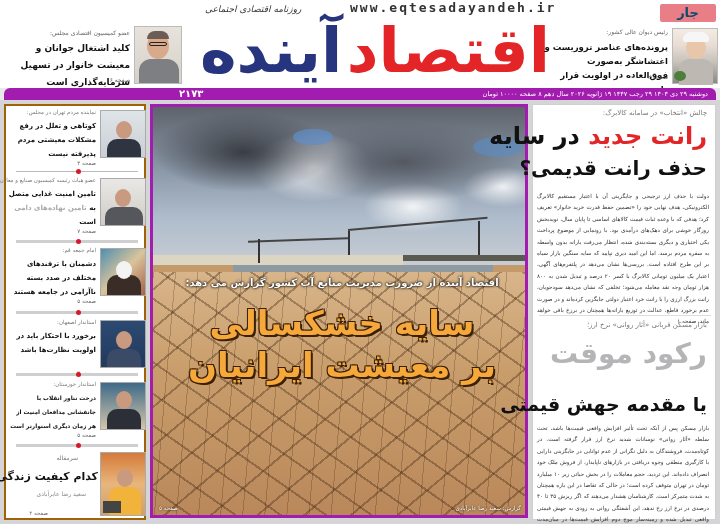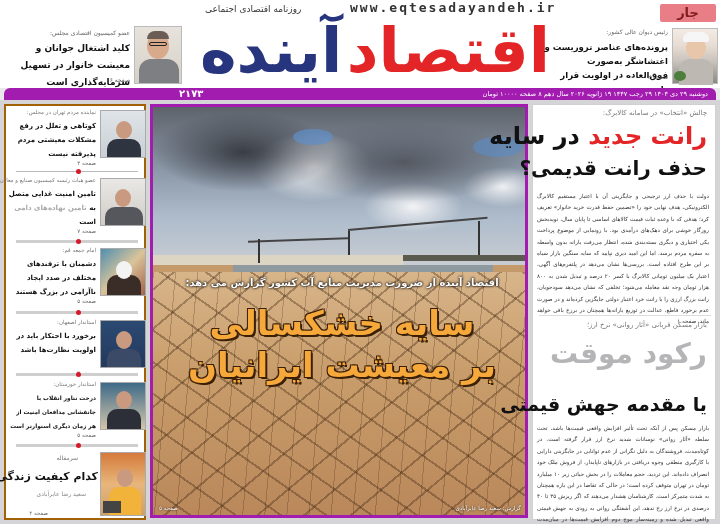--- a/index.html
+++ b/index.html
@@ -4,24 +4,24 @@
 <style>
   * { box-sizing: border-box; margin: 0; padding: 0; }
   html, body { width: 720px; height: 524px; overflow: hidden; background: #e9e9eb; }
   body { font-family: "DejaVu Sans", sans-serif; direction: rtl; position: relative; }
 
   
   .masthead { position: absolute; left: 0; top: 0; width: 720px; height: 88px; background: #fff; }
   .logo { position: absolute; left: 200px; top: 18px; width: 350px; height: 68px; direction: rtl; }
   .logo-red { position: absolute; right: 0; top: 0; height: 68px; font-family: "DejaVu Sans", sans-serif; font-weight: bold; font-size: 62px; line-height: 66px; color: #e42528; letter-spacing: -2px; }
   .logo-blue { position: absolute; left: 0; top: 0; height: 68px; font-family: "DejaVu Sans", sans-serif; font-weight: bold; font-size: 62px; line-height: 66px; color: #27347e; letter-spacing: -2px; }
-  .tagline { position: absolute; left: 205px; top: 4px; font-size: 9px; color: #333; }
+  .tagline { position: absolute; left: 205px; top: 4px; font-size: 9px; color: #333; font-style: italic; }
   .website { position: absolute; left: 350px; top: 0px; font-family: "DejaVu Sans Mono", monospace; font-size: 13px; font-weight: bold; color: #333; letter-spacing: 2px; direction: ltr; }
 
-  .jaar-tag { position: absolute; left: 660px; top: 4px; width: 56px; height: 18px; background: #e97e86; color: #7f1d1d; font-weight: bold; font-size: 13px; text-align: center; line-height: 18px; border-radius: 2px; }
+  .jaar-tag { position: absolute; left: 660px; top: 4px; width: 56px; height: 18px; background: #e97e86; color: #0c4a6e; font-weight: bold; font-size: 13px; text-align: center; line-height: 18px; border-radius: 2px; }
 
   
   .teaser-right { position: absolute; left: 542px; top: 24px; width: 178px; height: 62px; }
   .teaser-right .photo { position: absolute; right: 2px; top: 4px; width: 46px; height: 56px; border: 1px solid #bbb; background: linear-gradient(180deg,#f3ebe4 0%,#e8ddd4 30%,#c9c3bb 60%,#8a8a84 100%); }
   .teaser-right .photo .face { position: absolute; left: 13px; top: 8px; width: 20px; height: 22px; border-radius: 50%; background: #e8c6aa; }
   .teaser-right .photo .turban { position: absolute; left: 10px; top: 3px; width: 26px; height: 10px; border-radius: 12px 12px 4px 4px; background: #f6f6f6; }
   .teaser-right .photo .robe { position: absolute; left: 6px; top: 30px; width: 34px; height: 26px; border-radius: 10px 10px 0 0; background: #bdb9b2; }
   .teaser-right .photo .plant { position: absolute; left: 1px; bottom: 2px; width: 12px; height: 10px; background: #4d7f3c; border-radius: 50%; }
   .teaser-right .kicker { position: absolute; right: 52px; top: 4px; font-size: 6px; color: #666; }
   .teaser-right .hl { position: absolute; right: 52px; top: 16px; width: 124px; font-weight: bold; font-size: 8.5px; line-height: 14px; color: #111; text-align: right; }
@@ -195,21 +195,21 @@
   <div class="divider thick" style="top:134px;">
       <span class="dot"></span>
     </div>
 
   <div class="item" style="top:138px; height:62px;">
     <div class="photo p3">
       <div class="fig-body" style="left:6px; top:26px; width:34px; background:#3a2c26;"></div>
       <div class="fig-head" style="left:15px; top:12px; background:#f3f3f3;"></div>
     </div>
     <div class="kicker">امام جمعه قم:</div>
-    <div class="hl">دشمنان با ترفندهای مختلف در صدد ایجاد ناآرامی در بزرگ هستند</div>
+    <div class="hl">دشمنان با ترفندهای مختلف در صدد بسته ناآرامی در جامعه هستند</div>
     <div class="page" style="top:54px;">صفحه ۵</div>
   </div>
   <div class="divider thick" style="top:205px;">
       <span class="dot"></span>
     </div>
 
   <div class="item" style="top:210px; height:62px;">
     <div class="photo p4">
       <div class="fig-body" style="left:6px; top:28px; width:34px; background:#3b4a66;"></div>
       <div class="fig-head" style="left:15px; top:10px;"></div>

